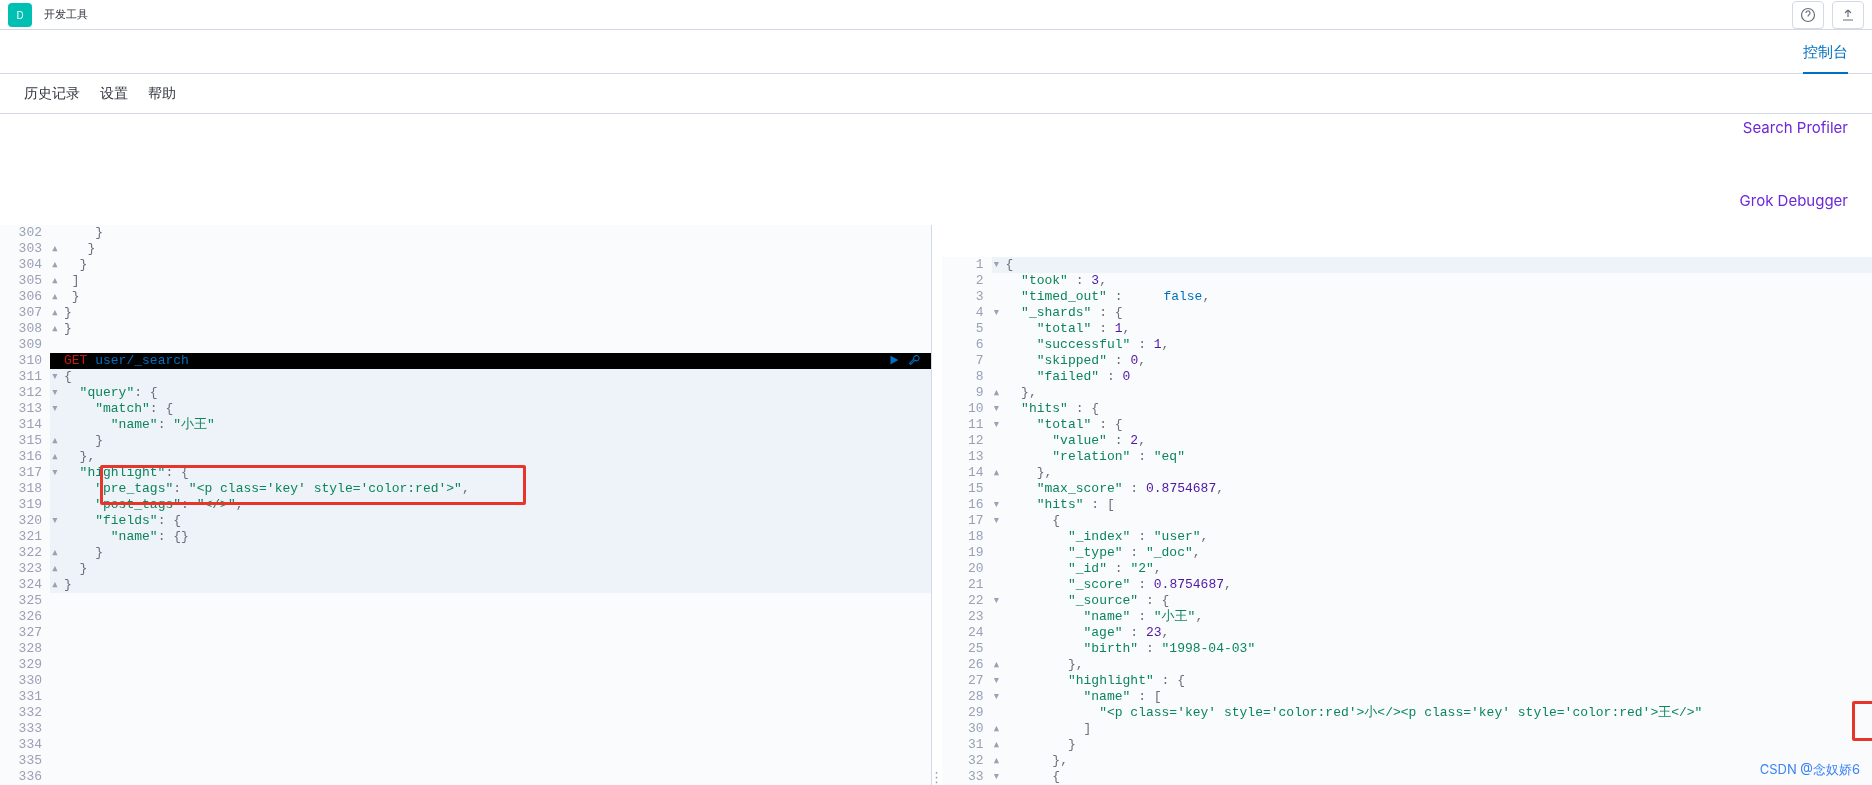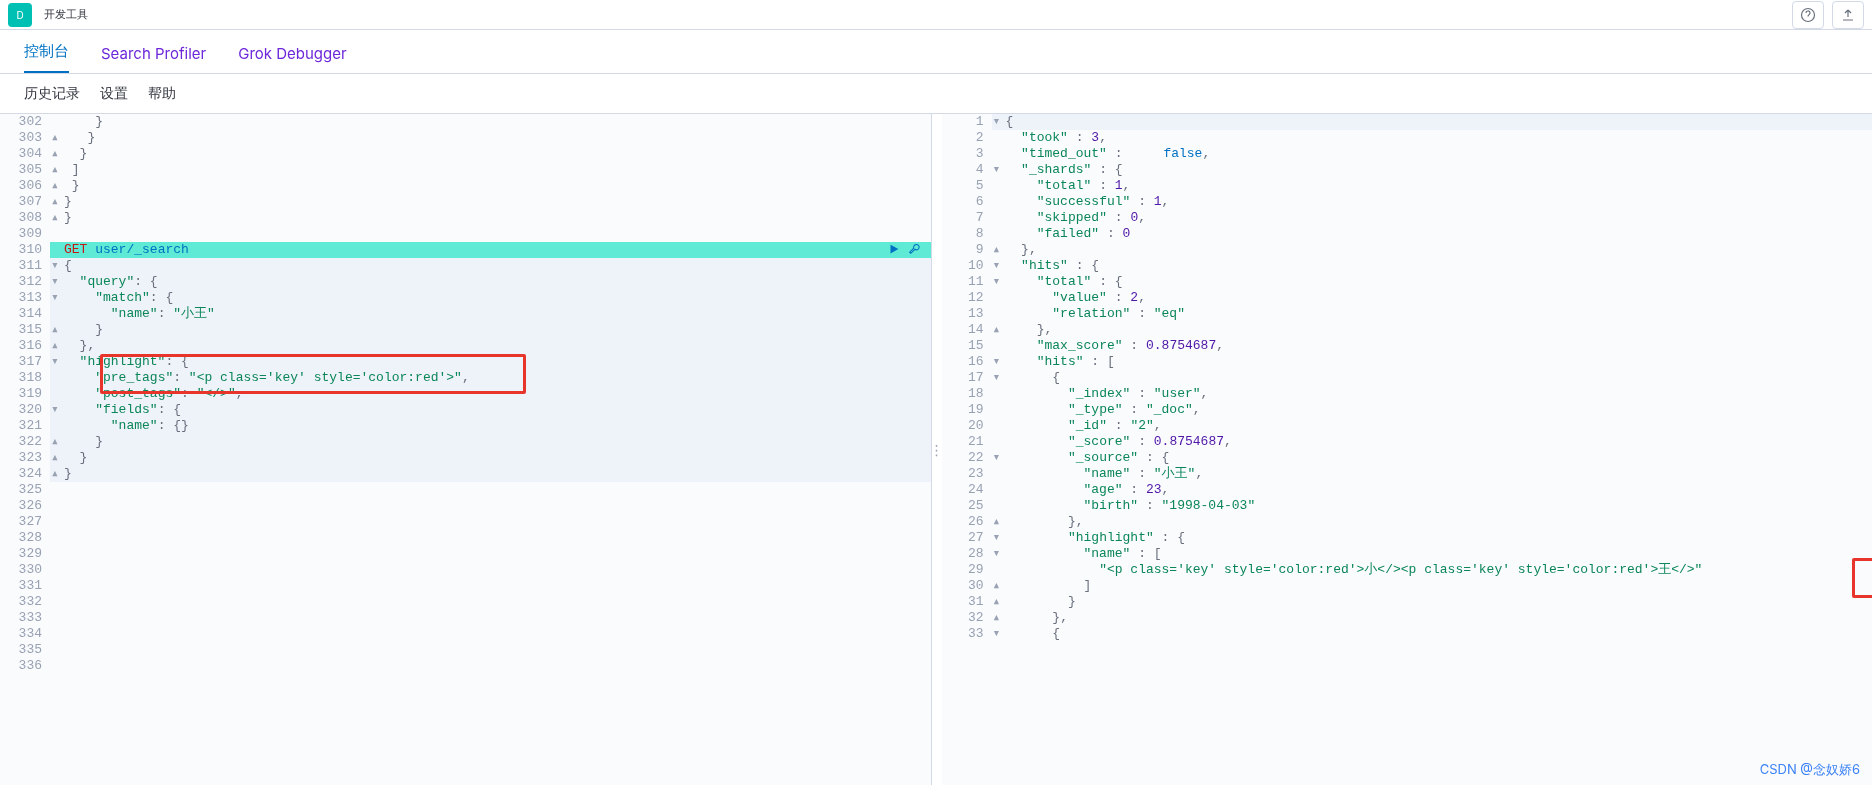--- a/index.html
+++ b/index.html
@@ -43,20 +43,21 @@
 .hdr-icon-btn svg { width: 16px; height: 16px; }
 
 
 .tabs {
   display: flex;
   align-items: flex-end;
   height: 44px;
   border-bottom: 1px solid #d3dae6;
   padding: 0 24px;
   gap: 32px;
+  flex-direction: column;
 }
 .tab {
   padding: 12px 0 10px;
   cursor: pointer;
   color: #6d28d9;
   font-size: 15px;
 }
 .tab.active {
   color: #0071c2;
   border-bottom: 2px solid #0071c2;
@@ -71,20 +72,21 @@
   padding: 0 24px;
   color: #343741;
   border-bottom: 1px solid #d3dae6;
 }
 .subbar span { cursor: pointer; font-size: 14px; text-align: right; }
 
 
 .editors {
   display: flex;
   height: calc(785px - 30px - 44px - 40px);
+  align-items: flex-end;
 }
 .pane {
   flex: 1;
   overflow: auto;
   position: relative;
   background: #fafbfd;
 }
 .pane-left { border-right: 1px solid #d3dae6; }
 .split-handle {
   width: 10px;
@@ -116,21 +118,21 @@
   width: 10px;
   color: #98a2b3;
   flex: none;
   text-align: center;
 }
 .content {
   padding-left: 4px;
   flex: 1;
   position: relative;
 }
-.line-active { background: #5eead4; }
+.line-active { background: #000000; }
 .line-block { background: #eef2f9; }
 
 
 .tk-method { color: #c41a16; }
 .tk-url { color: #0071c2; font-family: Liberation Mono, monospace; }
 .tk-key { color: #0b8658; }
 .tk-str { color: #0b8658; }
 .tk-num { color: #4f17a8; }
 .tk-bool { color: #0071c2; margin-left: 33px; }
 .tk-pun { color: #69707d; }

